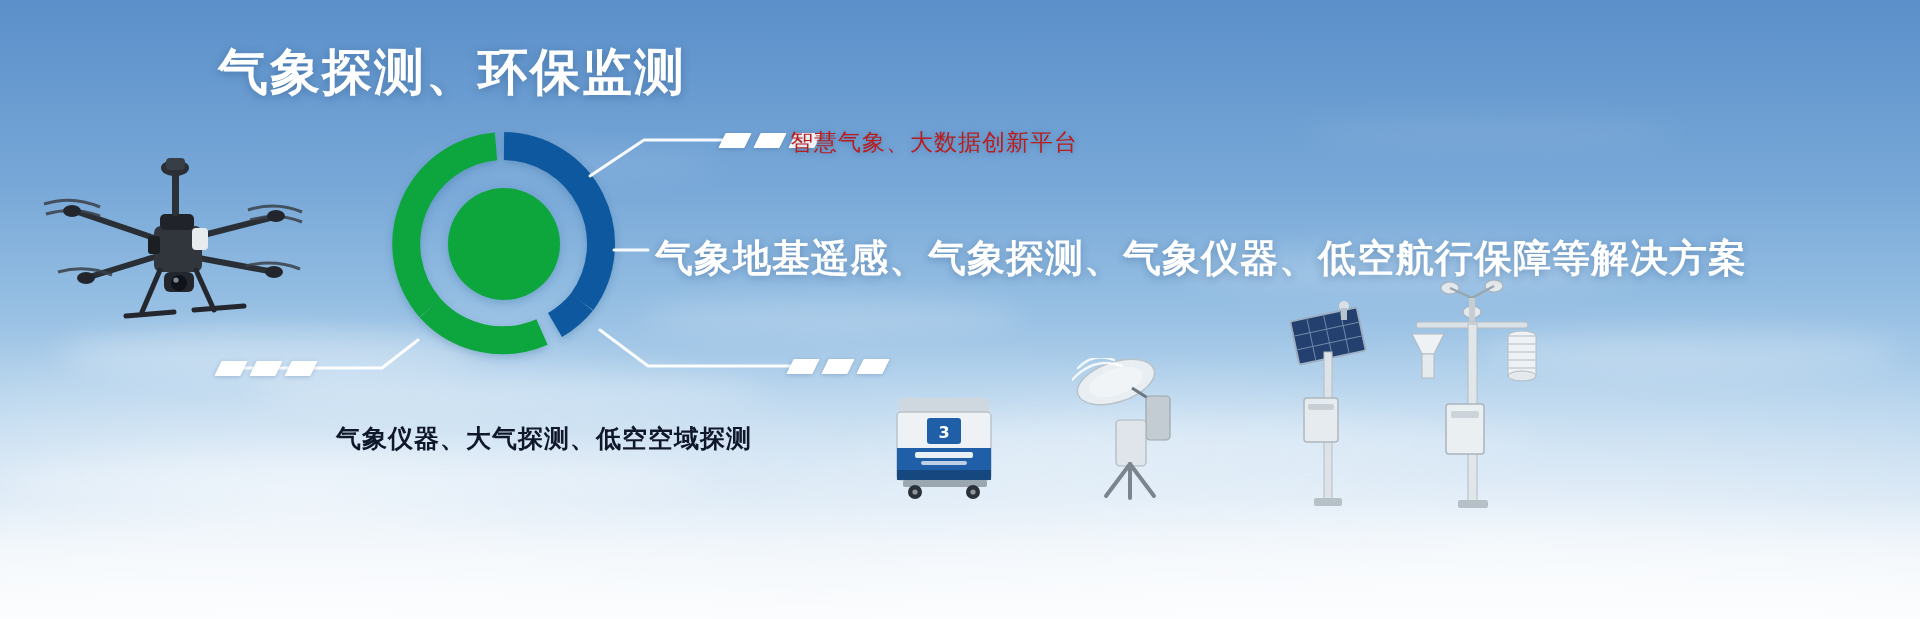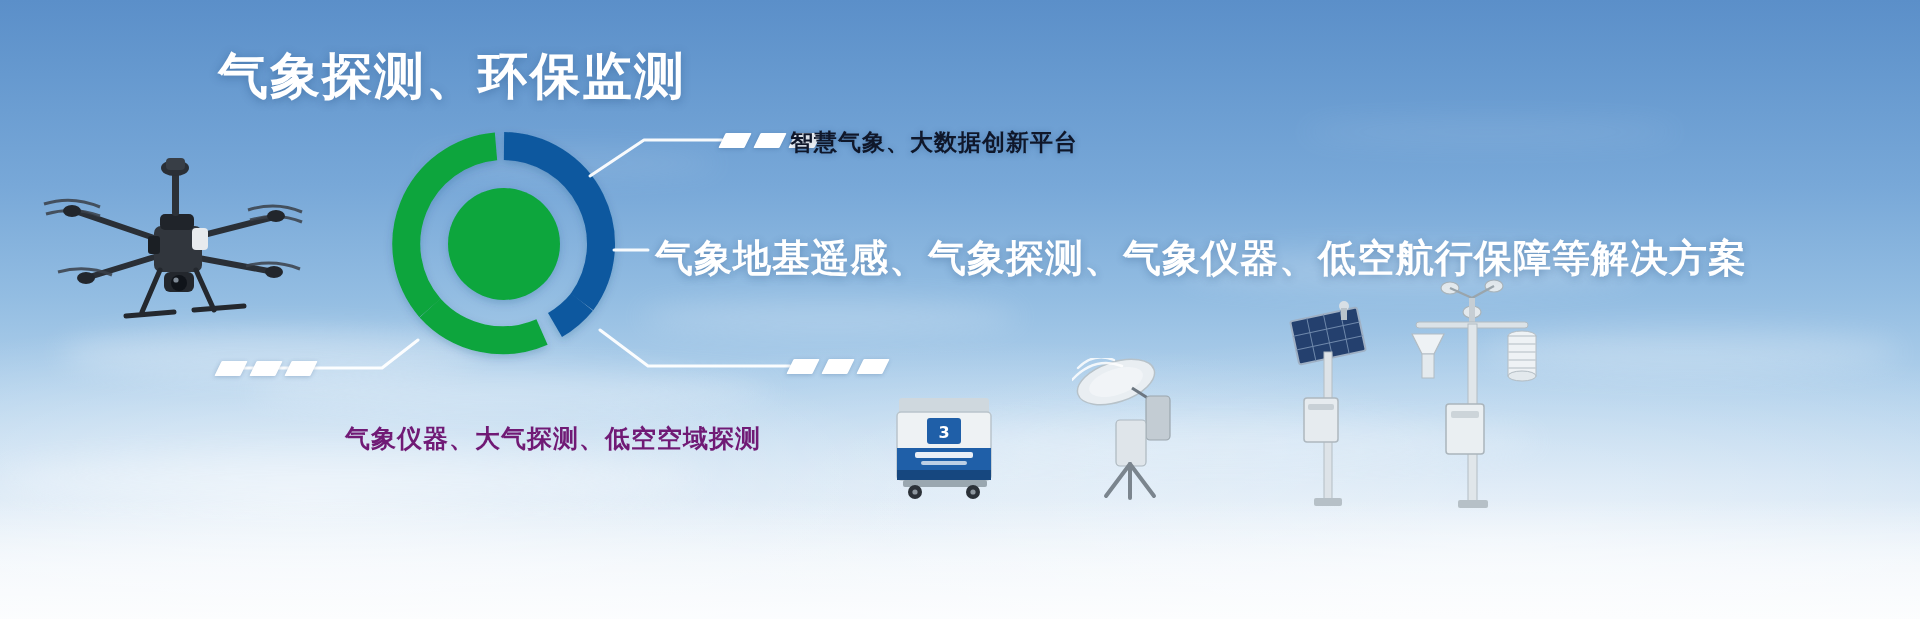--- a/index.html
+++ b/index.html
@@ -44,39 +44,39 @@
   .horizon{
     position:absolute;left:0;right:0;bottom:0;height:120px;
     background:linear-gradient(180deg, rgba(255,255,255,0) 0%, rgba(255,255,255,.55) 55%, rgba(255,255,255,.78) 100%);
   }
 
   
   .headline{
     position:absolute;left:218px;top:48px;
     font-size:50px;line-height:1.12;font-weight:700;color:#ffffff;
     letter-spacing:2px;
-    font-family:Liberation Serif, serif;
+    font-family:Liberation Mono, monospace;
     text-shadow:0 2px 10px rgba(20,60,110,.35);
     white-space:nowrap;
   }
   .label-top{
     position:absolute;left:790px;top:127px;
-    font-size:23px;font-weight:700;color:#0f172a;letter-spacing:1px;
+    font-size:23px;font-weight:400;color:#b91c1c;letter-spacing:1px;
     text-shadow:0 1px 6px rgba(20,60,110,.35);
     white-space:nowrap;
   }
   .label-main{
     position:absolute;left:655px;top:233px;
     font-size:38px;font-weight:700;color:#ffffff;letter-spacing:1px;
     text-shadow:0 2px 8px rgba(20,60,110,.32);
     white-space:nowrap;
   }
   .label-bottom{
-    position:absolute;left:345px;top:422px;
-    font-size:25px;font-weight:700;color:#701a75;letter-spacing:1px;
+    position:absolute;left:336px;top:422px;
+    font-size:25px;font-weight:700;color:#0f172a;letter-spacing:1px;
     white-space:nowrap;
   }
 
   
   .donut{position:absolute;left:392px;top:132px;width:224px;height:224px;}
   .donut svg{display:block;overflow:visible;}
 
   
   .connectors{position:absolute;left:0;top:0;width:1920px;height:619px;pointer-events:none;}
   .slashes{position:absolute;display:flex;gap:9px;}

